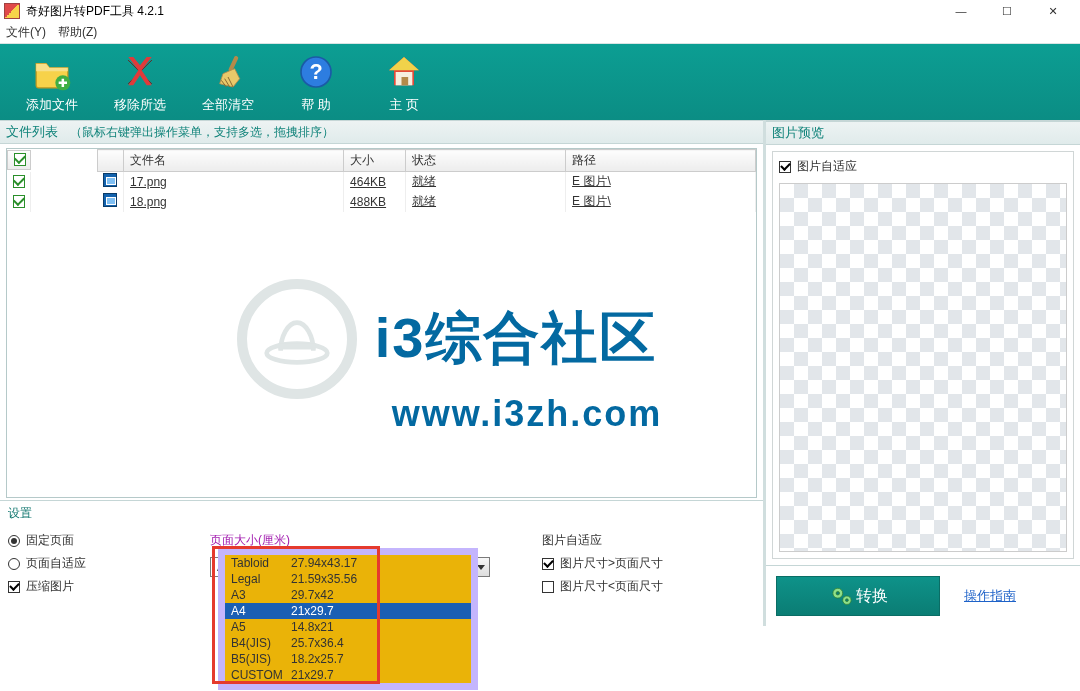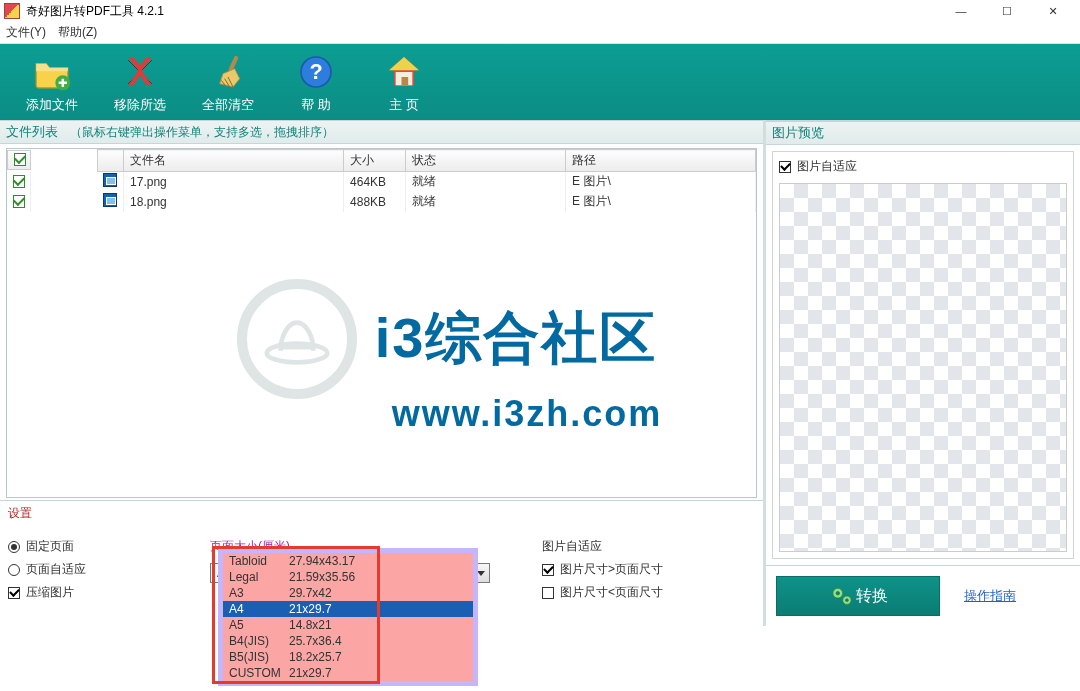--- a/index.html
+++ b/index.html
@@ -118,20 +118,21 @@
     padding: 2px 6px;
     font-weight: normal;
     height: 20px;
     white-space: nowrap;
   }
   .filetable td {
     border-right: 1px solid #eee;
     padding: 1px 6px;
     height: 20px;
     white-space: nowrap;
+    text-decoration: underline;
   }
   .filetable th.chk, .filetable td.chk { width: 24px; text-align:center; }
   .filetable th.ico, .filetable td.ico { width: 24px; text-align:center; }
   .cbx {
     width:13px; height:13px; border:1px solid #2a8f2a; display:inline-flex;
     align-items:center; justify-content:center; background:#fff;
   }
   .cbx.checked::after {
     content:""; width:8px; height:5px;
     border-left:2px solid #2a8f2a; border-bottom:2px solid #2a8f2a;
@@ -160,21 +161,21 @@
   .hat svg { width:70px; height:70px; }
   .wmtxt { font-size:56px; font-weight:700; letter-spacing:2px; }
   .wmurl { font-size:36px; font-weight:600; letter-spacing:2px; margin-left:160px; margin-top:-6px; }
 
   
   .settings {
     border-top: 1px solid #c5d6d6;
     padding: 4px 8px 0 8px;
     height: 118px;
   }
-  .settings .slabel { color:#b91c1c; margin-bottom:12px; display:inline-block; }
+  .settings .slabel { color:#0f766e; margin-bottom:6px; display:inline-block; }
   .srow { display:flex; gap:32px; }
   .sgroup { display:flex; flex-direction:column; gap:6px; padding-top:4px; }
   .sgroup.pagesize { width:300px; }
   .sgroup.pagesize .pslbl { color:#a21caf; margin-bottom:2px; }
   .radio, .chk { display:flex; align-items:center; gap:6px; }
   .radio .r {
     width:12px; height:12px; border:1px solid #333; border-radius:50%;
     display:inline-flex; align-items:center; justify-content:center;
   }
   .radio .r.sel::after { content:""; width:6px; height:6px; background:#333; border-radius:50%; }
@@ -197,21 +198,21 @@
     display:flex; align-items:center; justify-content:center;
   }
   .carrow::after {
     content:""; border-left:4px solid transparent; border-right:4px solid transparent;
     border-top:5px solid #333;
   }
 
   
   .ddlist {
     position:absolute; left:218px; top:548px; width:260px;
-    background:#fca5a5; border:5px solid #c4b5fd;
+    background:#eab308; border:7px solid #c4b5fd;
     font-size:12px; z-index:30;
   }
   .ddlist .opt { padding:1px 6px; display:flex; }
   .ddlist .opt .on { width:60px; }
   .ddlist .opt.sel { background:#1a5fb4; color:#fff; }
   .redbox {
     position:absolute; left:212px; top:546px;
     width:168px; height:138px;
     border:3px solid #e53a2e;
     z-index:40; pointer-events:none;

